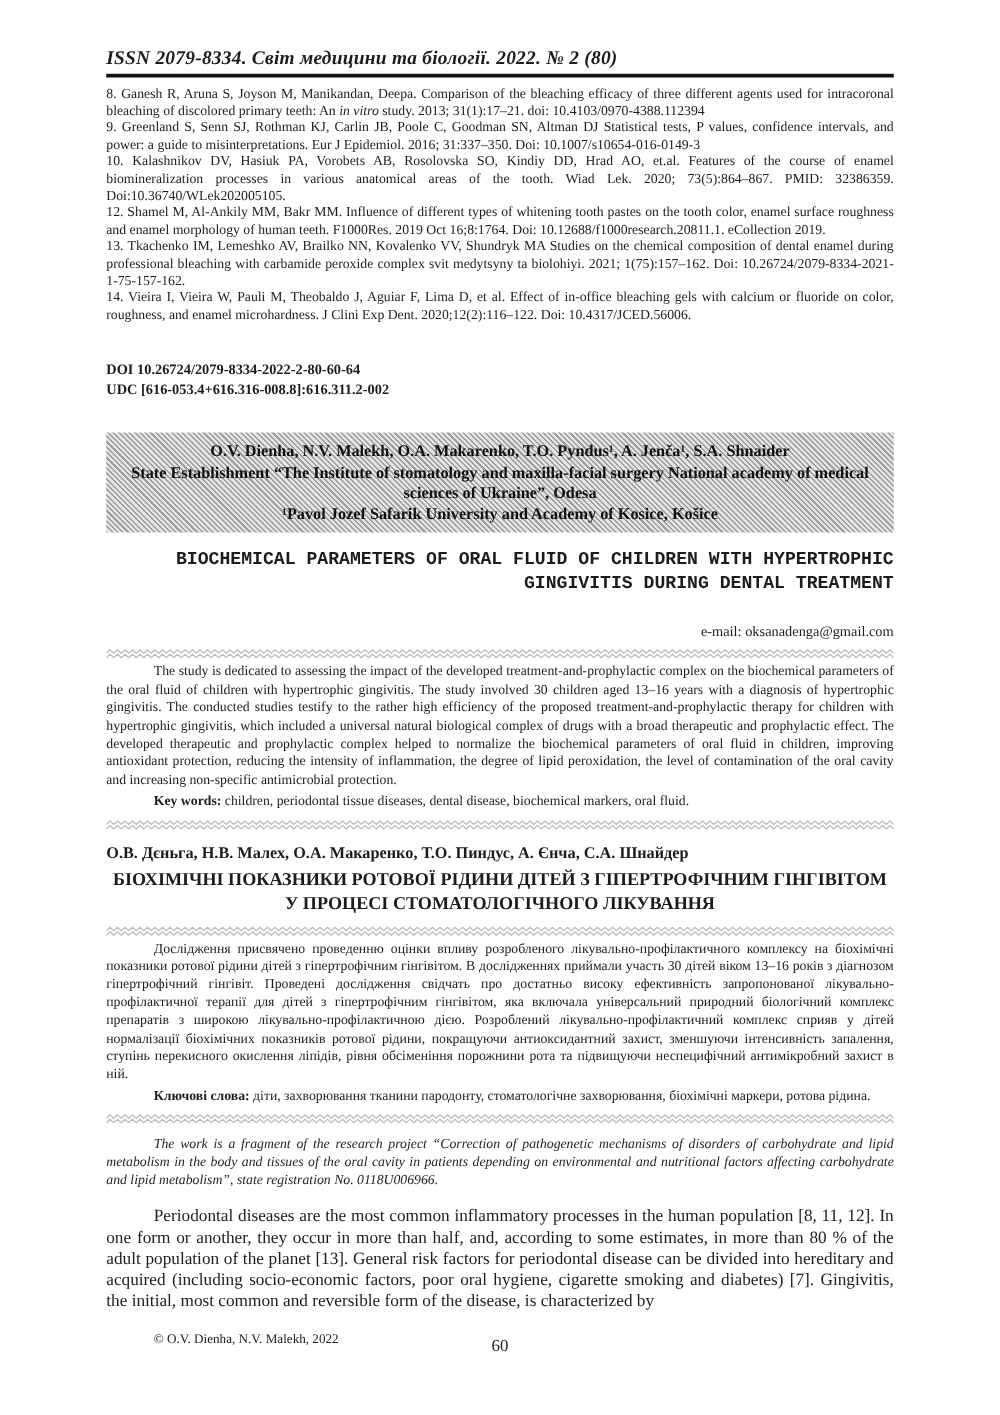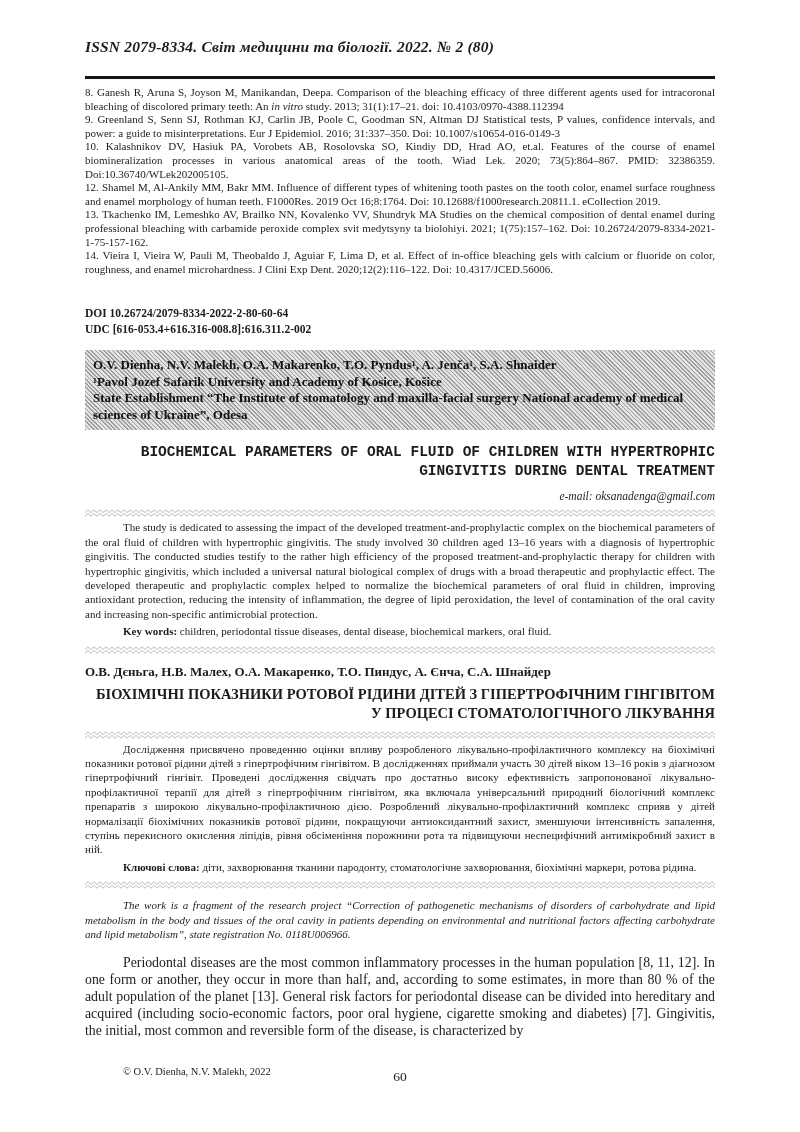--- a/index.html
+++ b/index.html
@@ -3,40 +3,40 @@
 <meta charset="utf-8">
 <style>
   html,body{margin:0;padding:0;background:#ffffff;}
   .page{
     width:800px;height:1132px;background:#ffffff;color:#1c1c1c;
     font-family:"Liberation Serif", serif;
     position:relative;box-sizing:border-box;padding:38px 85px 0 85px;overflow:hidden;
   }
   .journal-title{
     font-weight:bold;font-style:italic;font-size:15.5px;letter-spacing:.2px;
-    border-bottom:3px solid #151515;padding-bottom:20px;
+    border-bottom:3px solid #151515;padding-bottom:3px;
   }
   .refs{margin-top:7px;font-size:11px;line-height:13.6px;text-align:justify;}
   .refs p{margin:0;}
   .it{font-style:italic;}
   .received{text-align:right;font-size:11.5px;margin-top:10px;}
   .doi-udc{margin-top:30px;font-weight:bold;font-size:11.5px;line-height:15.5px;}
   .hatch{
-    margin-top:13px;padding:7px 8px;text-align:left;font-weight:bold;
+    margin-top:26px;padding:7px 8px;text-align:center;font-weight:bold;
     font-size:13px;line-height:16.5px;color:#101010;
     background:repeating-linear-gradient(45deg,#9f9f9f 0 1.2px,#e3e3e3 1.2px 3px);
   }
   .title-en{margin:13px 0 0;text-align:right;font-size:14.5px;line-height:19px;font-weight:bold;font-family:Liberation Mono, monospace;}
-  .email{text-align:right;font-size:11.5px;margin-top:9px;font-style:italic;}
+  .email{text-align:right;font-size:11.5px;margin-top:23px;}
   .zigzag{margin:7px 0 3px;height:8px;}
   .zigzag svg{display:block;}
   .abstract{margin:3px 0 0;font-size:11px;line-height:14.4px;text-align:justify;text-indent:38px;}
   .kw-label{font-weight:bold;}
   .ua-authors{margin:10px 0 0;text-align:left;font-weight:bold;font-size:13px;}
-  .ua-title{margin:5px 0 0;text-align:right;font-weight:bold;font-size:14.5px;line-height:19.5px;}
+  .ua-title{margin:5px 0 0;text-align:center;font-weight:bold;font-size:14.5px;line-height:19.5px;}
   .project{margin:9px 0 0;font-style:italic;font-size:11px;line-height:14.6px;text-align:justify;text-indent:38px;}
   .body-text{margin:12px 0 0;font-size:13.8px;line-height:17px;text-align:justify;text-indent:38px;}
   .footer{position:absolute;left:85px;right:85px;bottom:44px;height:22px;}
   .copyright{position:absolute;left:38px;top:0;font-size:10.5px;}
   .page-number{position:absolute;left:0;right:0;top:3px;text-align:center;font-size:13.5px;}
 </style>
 </head>
 <body>
 
 <div class="page">
@@ -55,22 +55,22 @@
     </section>
 
 
   <div class="doi-udc">
     <div>DOI 10.26724/2079-8334-2022-2-80-60-64</div>
     <div>UDC [616-053.4+616.316-008.8]:616.311.2-002</div>
   </div>
 
   <div class="hatch">
     <div>O.V. Dienha, N.V. Malekh, O.A. Makarenko, T.O. Pyndus¹, A. Jenča¹, S.A. Shnaider</div>
+    <div>State Establishment “The Institute of stomatology and maxilla-facial surgery National academy of medical sciences of Ukraine”, Odesa</div>
     <div>¹Pavol Jozef Safarik University and Academy of Kosice, Košice</div>
-    <div>State Establishment “The Institute of stomatology and maxilla-facial surgery National academy of medical sciences of Ukraine”, Odesa</div>
   </div>
 
   <h1 class="title-en">BIOCHEMICAL PARAMETERS OF ORAL FLUID OF CHILDREN WITH HYPERTROPHIC GINGIVITIS DURING DENTAL TREATMENT</h1>
 
   <div class="email">e-mail: oksanadenga@gmail.com</div>
 
   <div class="zigzag">
       <svg width="100%" height="8" viewBox="0 0 630 8" preserveAspectRatio="none">
         <path d="M0 3.6 L3 0.8000000000000003 L6 3.6 L9 0.8000000000000003 L12 3.6 L15 0.8000000000000003 L18 3.6 L21 0.8000000000000003 L24 3.6 L27 0.8000000000000003 L30 3.6 L33 0.8000000000000003 L36 3.6 L39 0.8000000000000003 L42 3.6 L45 0.8000000000000003 L48 3.6 L51 0.8000000000000003 L54 3.6 L57 0.8000000000000003 L60 3.6 L63 0.8000000000000003 L66 3.6 L69 0.8000000000000003 L72 3.6 L75 0.8000000000000003 L78 3.6 L81 0.8000000000000003 L84 3.6 L87 0.8000000000000003 L90 3.6 L93 0.8000000000000003 L96 3.6 L99 0.8000000000000003 L102 3.6 L105 0.8000000000000003 L108 3.6 L111 0.8000000000000003 L114 3.6 L117 0.8000000000000003 L120 3.6 L123 0.8000000000000003 L126 3.6 L129 0.8000000000000003 L132 3.6 L135 0.8000000000000003 L138 3.6 L141 0.8000000000000003 L144 3.6 L147 0.8000000000000003 L150 3.6 L153 0.8000000000000003 L156 3.6 L159 0.8000000000000003 L162 3.6 L165 0.8000000000000003 L168 3.6 L171 0.8000000000000003 L174 3.6 L177 0.8000000000000003 L180 3.6 L183 0.8000000000000003 L186 3.6 L189 0.8000000000000003 L192 3.6 L195 0.8000000000000003 L198 3.6 L201 0.8000000000000003 L204 3.6 L207 0.8000000000000003 L210 3.6 L213 0.8000000000000003 L216 3.6 L219 0.8000000000000003 L222 3.6 L225 0.8000000000000003 L228 3.6 L231 0.8000000000000003 L234 3.6 L237 0.8000000000000003 L240 3.6 L243 0.8000000000000003 L246 3.6 L249 0.8000000000000003 L252 3.6 L255 0.8000000000000003 L258 3.6 L261 0.8000000000000003 L264 3.6 L267 0.8000000000000003 L270 3.6 L273 0.8000000000000003 L276 3.6 L279 0.8000000000000003 L282 3.6 L285 0.8000000000000003 L288 3.6 L291 0.8000000000000003 L294 3.6 L297 0.8000000000000003 L300 3.6 L303 0.8000000000000003 L306 3.6 L309 0.8000000000000003 L312 3.6 L315 0.8000000000000003 L318 3.6 L321 0.8000000000000003 L324 3.6 L327 0.8000000000000003 L330 3.6 L333 0.8000000000000003 L336 3.6 L339 0.8000000000000003 L342 3.6 L345 0.8000000000000003 L348 3.6 L351 0.8000000000000003 L354 3.6 L357 0.8000000000000003 L360 3.6 L363 0.8000000000000003 L366 3.6 L369 0.8000000000000003 L372 3.6 L375 0.8000000000000003 L378 3.6 L381 0.8000000000000003 L384 3.6 L387 0.8000000000000003 L390 3.6 L393 0.8000000000000003 L396 3.6 L399 0.8000000000000003 L402 3.6 L405 0.8000000000000003 L408 3.6 L411 0.8000000000000003 L414 3.6 L417 0.8000000000000003 L420 3.6 L423 0.8000000000000003 L426 3.6 L429 0.8000000000000003 L432 3.6 L435 0.8000000000000003 L438 3.6 L441 0.8000000000000003 L444 3.6 L447 0.8000000000000003 L450 3.6 L453 0.8000000000000003 L456 3.6 L459 0.8000000000000003 L462 3.6 L465 0.8000000000000003 L468 3.6 L471 0.8000000000000003 L474 3.6 L477 0.8000000000000003 L480 3.6 L483 0.8000000000000003 L486 3.6 L489 0.8000000000000003 L492 3.6 L495 0.8000000000000003 L498 3.6 L501 0.8000000000000003 L504 3.6 L507 0.8000000000000003 L510 3.6 L513 0.8000000000000003 L516 3.6 L519 0.8000000000000003 L522 3.6 L525 0.8000000000000003 L528 3.6 L531 0.8000000000000003 L534 3.6 L537 0.8000000000000003 L540 3.6 L543 0.8000000000000003 L546 3.6 L549 0.8000000000000003 L552 3.6 L555 0.8000000000000003 L558 3.6 L561 0.8000000000000003 L564 3.6 L567 0.8000000000000003 L570 3.6 L573 0.8000000000000003 L576 3.6 L579 0.8000000000000003 L582 3.6 L585 0.8000000000000003 L588 3.6 L591 0.8000000000000003 L594 3.6 L597 0.8000000000000003 L600 3.6 L603 0.8000000000000003 L606 3.6 L609 0.8000000000000003 L612 3.6 L615 0.8000000000000003 L618 3.6 L621 0.8000000000000003 L624 3.6 L627 0.8000000000000003 L630 3.6" fill="none" stroke="#b9b9b9" stroke-width="1"></path>
         <path d="M0 7.199999999999999 L3 4.4 L6 7.199999999999999 L9 4.4 L12 7.199999999999999 L15 4.4 L18 7.199999999999999 L21 4.4 L24 7.199999999999999 L27 4.4 L30 7.199999999999999 L33 4.4 L36 7.199999999999999 L39 4.4 L42 7.199999999999999 L45 4.4 L48 7.199999999999999 L51 4.4 L54 7.199999999999999 L57 4.4 L60 7.199999999999999 L63 4.4 L66 7.199999999999999 L69 4.4 L72 7.199999999999999 L75 4.4 L78 7.199999999999999 L81 4.4 L84 7.199999999999999 L87 4.4 L90 7.199999999999999 L93 4.4 L96 7.199999999999999 L99 4.4 L102 7.199999999999999 L105 4.4 L108 7.199999999999999 L111 4.4 L114 7.199999999999999 L117 4.4 L120 7.199999999999999 L123 4.4 L126 7.199999999999999 L129 4.4 L132 7.199999999999999 L135 4.4 L138 7.199999999999999 L141 4.4 L144 7.199999999999999 L147 4.4 L150 7.199999999999999 L153 4.4 L156 7.199999999999999 L159 4.4 L162 7.199999999999999 L165 4.4 L168 7.199999999999999 L171 4.4 L174 7.199999999999999 L177 4.4 L180 7.199999999999999 L183 4.4 L186 7.199999999999999 L189 4.4 L192 7.199999999999999 L195 4.4 L198 7.199999999999999 L201 4.4 L204 7.199999999999999 L207 4.4 L210 7.199999999999999 L213 4.4 L216 7.199999999999999 L219 4.4 L222 7.199999999999999 L225 4.4 L228 7.199999999999999 L231 4.4 L234 7.199999999999999 L237 4.4 L240 7.199999999999999 L243 4.4 L246 7.199999999999999 L249 4.4 L252 7.199999999999999 L255 4.4 L258 7.199999999999999 L261 4.4 L264 7.199999999999999 L267 4.4 L270 7.199999999999999 L273 4.4 L276 7.199999999999999 L279 4.4 L282 7.199999999999999 L285 4.4 L288 7.199999999999999 L291 4.4 L294 7.199999999999999 L297 4.4 L300 7.199999999999999 L303 4.4 L306 7.199999999999999 L309 4.4 L312 7.199999999999999 L315 4.4 L318 7.199999999999999 L321 4.4 L324 7.199999999999999 L327 4.4 L330 7.199999999999999 L333 4.4 L336 7.199999999999999 L339 4.4 L342 7.199999999999999 L345 4.4 L348 7.199999999999999 L351 4.4 L354 7.199999999999999 L357 4.4 L360 7.199999999999999 L363 4.4 L366 7.199999999999999 L369 4.4 L372 7.199999999999999 L375 4.4 L378 7.199999999999999 L381 4.4 L384 7.199999999999999 L387 4.4 L390 7.199999999999999 L393 4.4 L396 7.199999999999999 L399 4.4 L402 7.199999999999999 L405 4.4 L408 7.199999999999999 L411 4.4 L414 7.199999999999999 L417 4.4 L420 7.199999999999999 L423 4.4 L426 7.199999999999999 L429 4.4 L432 7.199999999999999 L435 4.4 L438 7.199999999999999 L441 4.4 L444 7.199999999999999 L447 4.4 L450 7.199999999999999 L453 4.4 L456 7.199999999999999 L459 4.4 L462 7.199999999999999 L465 4.4 L468 7.199999999999999 L471 4.4 L474 7.199999999999999 L477 4.4 L480 7.199999999999999 L483 4.4 L486 7.199999999999999 L489 4.4 L492 7.199999999999999 L495 4.4 L498 7.199999999999999 L501 4.4 L504 7.199999999999999 L507 4.4 L510 7.199999999999999 L513 4.4 L516 7.199999999999999 L519 4.4 L522 7.199999999999999 L525 4.4 L528 7.199999999999999 L531 4.4 L534 7.199999999999999 L537 4.4 L540 7.199999999999999 L543 4.4 L546 7.199999999999999 L549 4.4 L552 7.199999999999999 L555 4.4 L558 7.199999999999999 L561 4.4 L564 7.199999999999999 L567 4.4 L570 7.199999999999999 L573 4.4 L576 7.199999999999999 L579 4.4 L582 7.199999999999999 L585 4.4 L588 7.199999999999999 L591 4.4 L594 7.199999999999999 L597 4.4 L600 7.199999999999999 L603 4.4 L606 7.199999999999999 L609 4.4 L612 7.199999999999999 L615 4.4 L618 7.199999999999999 L621 4.4 L624 7.199999999999999 L627 4.4 L630 7.199999999999999" fill="none" stroke="#b9b9b9" stroke-width="1"></path>

